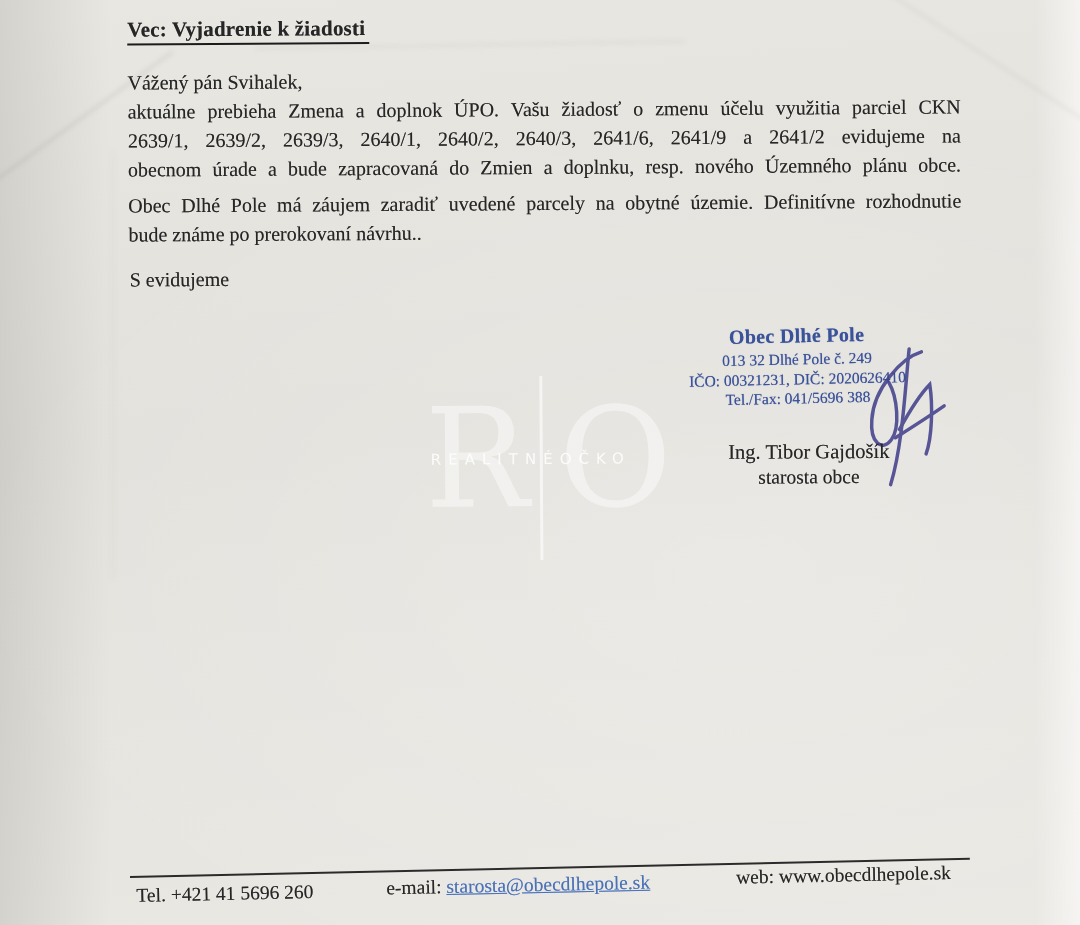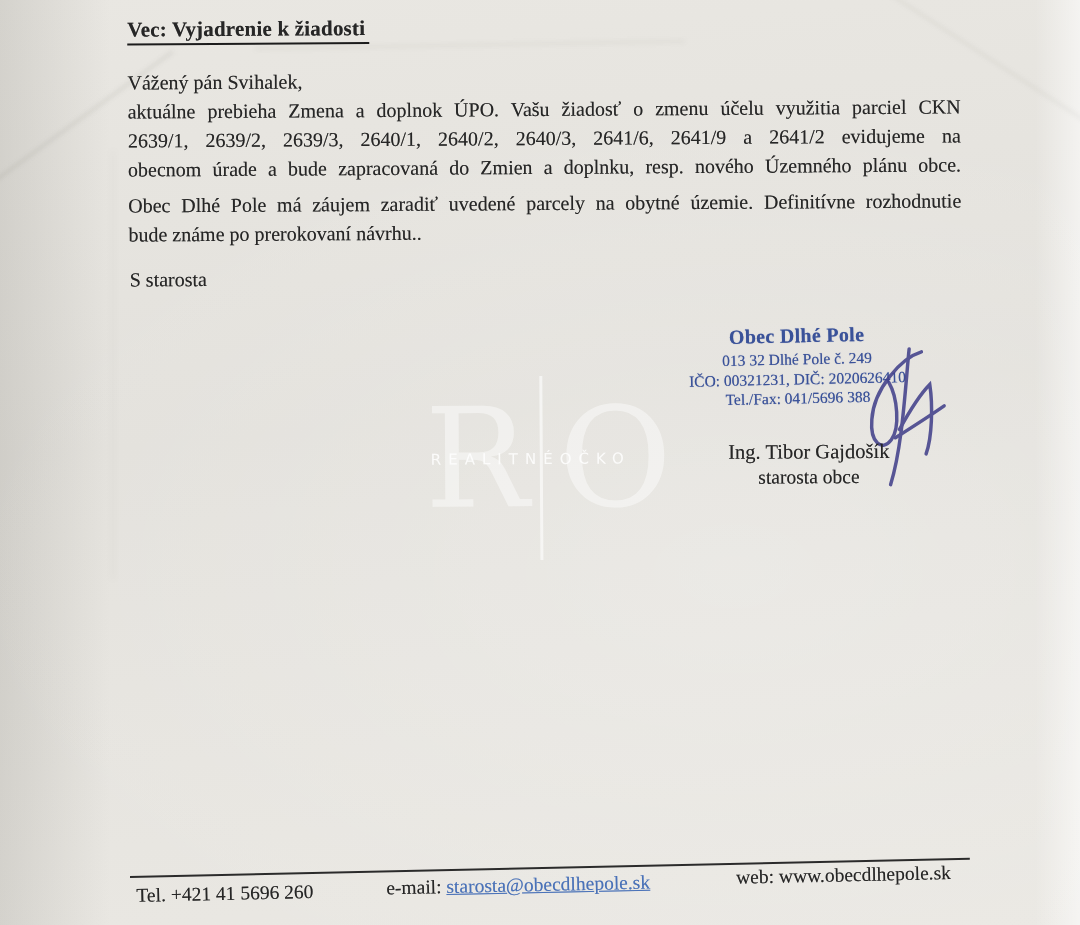--- a/index.html
+++ b/index.html
@@ -76,21 +76,21 @@
       <div class="jline txt">aktuálne prebieha Zmena a doplnok ÚPO. Vašu žiadosť o zmenu účelu využitia parciel CKN</div>
       <div class="jline txt">2639/1, 2639/2, 2639/3, 2640/1, 2640/2, 2640/3, 2641/6, 2641/9 a 2641/2 evidujeme na</div>
       <div class="jline txt">obecnom úrade a bude zapracovaná do Zmien a doplnku, resp. nového Územného plánu obce.</div>
     </div>
 
     <div class="para p2">
       <div class="jline txt">Obec Dlhé Pole má záujem zaradiť uvedené parcely na obytné územie. Definitívne rozhodnutie</div>
       <div class="txt">bude známe po prerokovaní návrhu..</div>
     </div>
 
-    <div class="closing txt">S starosta</div>
+    <div class="closing txt">S evidujeme</div>
 
     <div class="stamp">
       <div class="stamp-name">Obec Dlhé Pole</div>
       <div class="stamp-line">013 32 Dlhé Pole č. 249</div>
       <div class="stamp-line">IČO: 00321231, DIČ: 2020626410</div>
       <div class="stamp-line">Tel./Fax: 041/5696 388</div>
     </div>
 
     <svg class="signature" viewBox="0 0 100 145" fill="none">
       <g stroke="#43418a" stroke-width="3.4" stroke-linecap="round" opacity="0.88">

